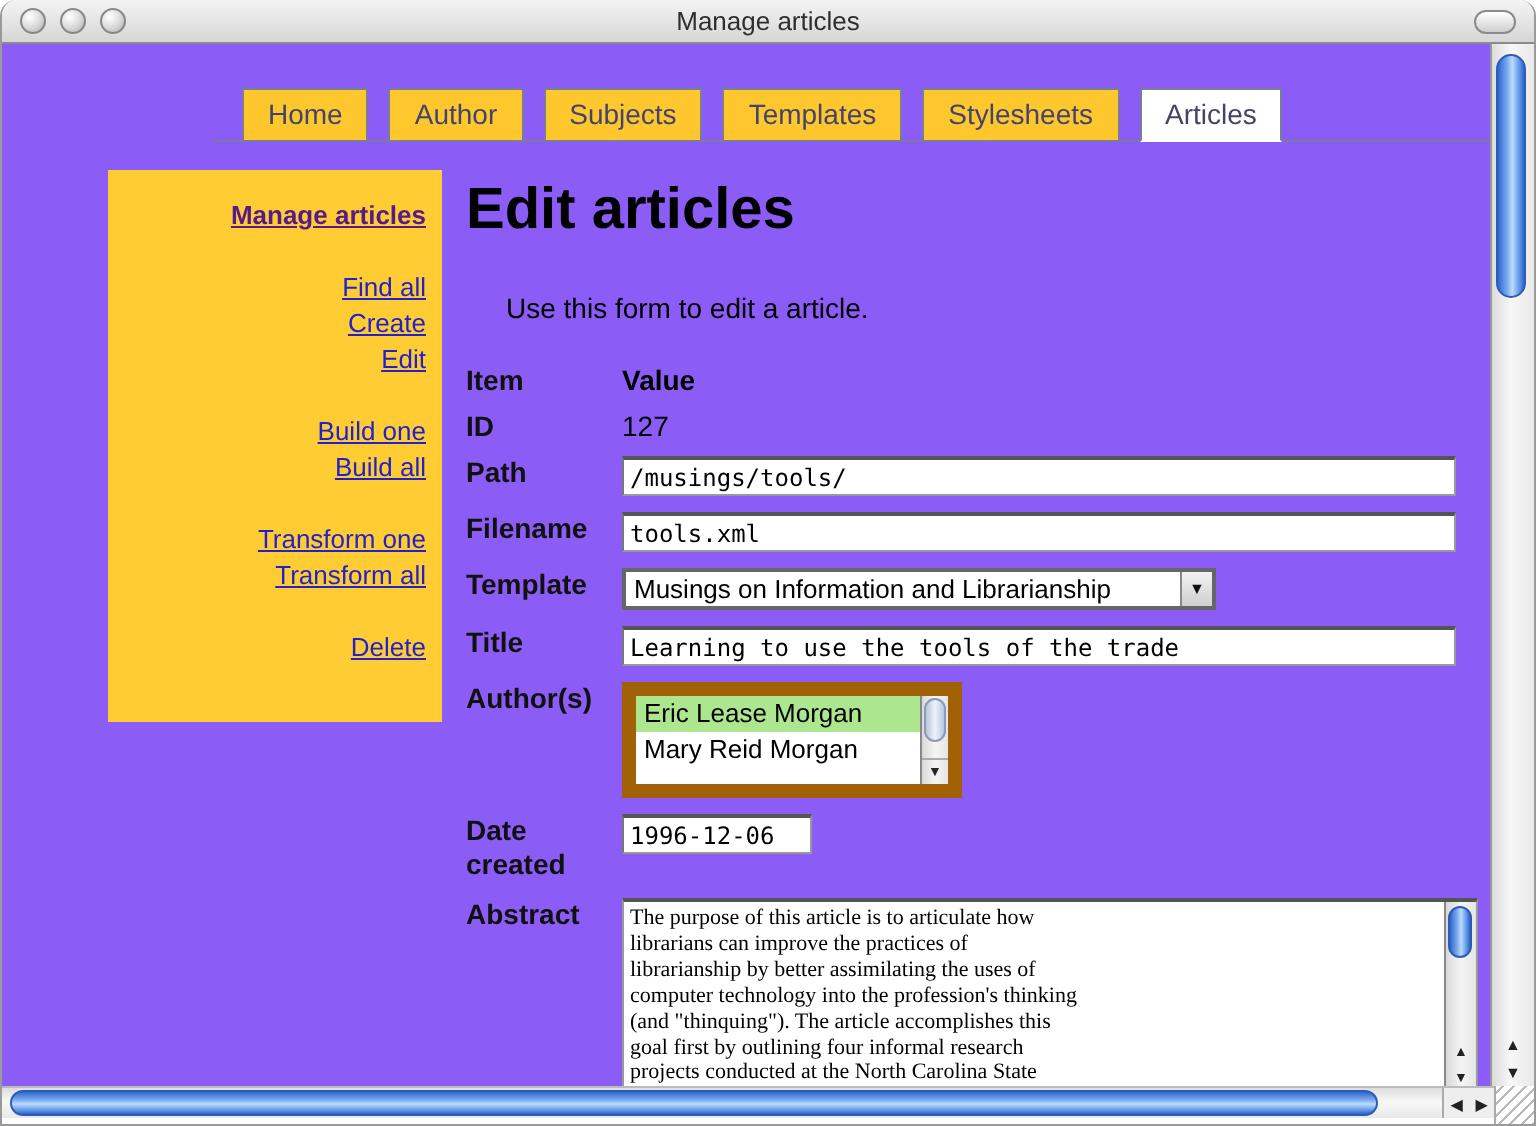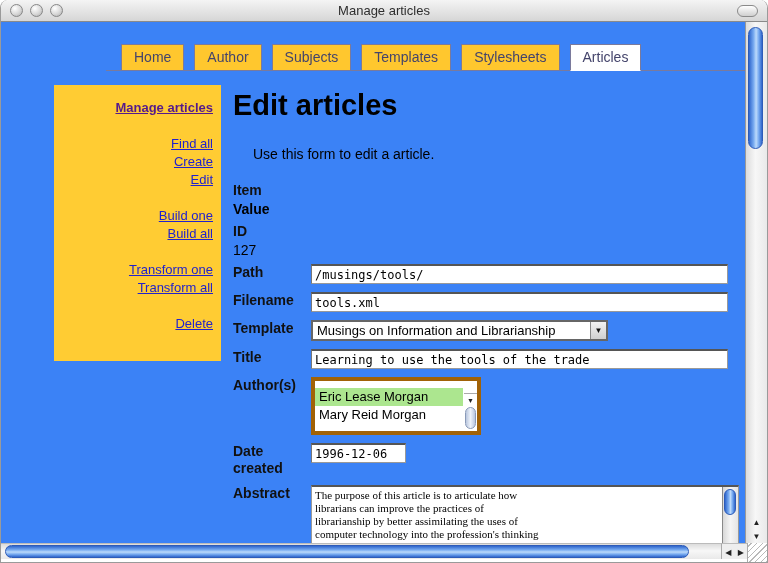--- a/index.html
+++ b/index.html
@@ -12,21 +12,21 @@
               border-bottom:1px solid #8a8a8a; border-radius:8px 8px 0 0;
               display:flex; align-items:center; position:relative; }
   .lights { display:flex; gap:7px; margin-left:9px; }
   .light { width:13px; height:13px; border-radius:50%; border:1px solid #878787;
            background:radial-gradient(circle at 35% 30%, #ffffff, #d8d8d8 55%, #ababab); }
   .wtitle { position:absolute; left:0; right:0; text-align:center; font-size:13px; color:#2e2e2e; }
   .shade { position:absolute; right:9px; top:5px; width:21px; height:12px; border-radius:7px;
            border:1px solid #8a8a8a; background:linear-gradient(#ffffff,#cfcfcf); }
   
   .body-row { display:flex; height:521px; }
-  .content { width:744px; height:521px; background:#3b82f6; overflow:hidden; position:relative; }
+  .content { width:744px; height:521px; background:#8b5cf6; overflow:hidden; position:relative; }
   .vscroll { width:22px; border-left:1px solid #999; background:linear-gradient(to right,#dcdcdc,#f7f7f7 45%,#e9e9e9);
              position:relative; }
   .vthumb { position:absolute; left:2px; top:5px; width:15px; height:122px; border-radius:8px;
             border:1px solid #2d5bb8;
             background:linear-gradient(to right,#2f66cc,#77aaf0 35%,#bcdafb 55%,#77aaf0 75%,#2f66cc); }
   .varrows { position:absolute; bottom:0; left:0; right:0; }
   .sbtn { height:14px; display:flex; align-items:center; justify-content:center;
           font-size:8px; color:#222; }
   .bottom { height:20px; display:flex; align-items:flex-start; background:#fff; }
   .hscroll { width:722px; height:16px; background:linear-gradient(#dcdcdc,#f7f7f7 45%,#e9e9e9);
@@ -55,33 +55,33 @@
   .sgroup { margin-top:18px; }
   .sidebar .mlink { margin-bottom:4px; }
   .main { margin-left:12px; width:495px; }
   .main h1 { font-size:29px; font-weight:bold; color:#000; padding-top:4px; letter-spacing:0; }
   .intro { font-size:14px; color:#000; margin-top:24px;margin-left:20px; }
   
   .grid { margin-top:18px; }
   .row { display:flex; margin-bottom:6px; }
   .lcell { width:78px; flex:none; font-size:14px; color:#111; padding-top:2px; line-height:17px;font-weight:bold; }
   .hrow .lcell, .hrow .vcell { font-weight:bold; }
-  .hrow, .idrow { margin-bottom:4px;flex-direction:column; }
+  .hrow, .idrow { margin-bottom:4px; }
   .vcell { flex:1; font-size:14px; padding-top:2px; }
   .ti { display:block; width:417px; height:20px; font-family:"DejaVu Sans Mono", monospace;
         font-size:12px; padding:1px 3px; color:#000; background:#fff;
         border:1px solid #999; border-top:2px solid #555; border-left:1px solid #777; }
   .ti.small { width:95px; }
   .select { width:297px; height:21px; border:2px solid #666; background:#fff;
             display:flex; align-items:center; cursor:pointer; }
   .selval { flex:1; font-size:13px; padding:0 4px; white-space:nowrap; overflow:hidden; }
   .selbtn { width:16px; height:100%; border-left:1px solid #888;
             background:linear-gradient(#f2f2f2,#cfcfcf); display:flex; align-items:center;
             justify-content:center; font-size:8px; color:#111; }
-  .listbox { width:170px; height:58px; border:4px solid #a16207; background:#fff; display:flex;align-items:center; }
+  .listbox { width:170px; height:58px; border:7px solid #a16207; background:#fff; display:flex; }
   .opts { flex:1; overflow:hidden; }
   .opt { height:18px; line-height:18px; font-size:13px; padding:0 4px; white-space:nowrap; cursor:pointer; }
   .opt.sel { background:#ACE68F; }
   .lbscroll { width:14px; border-left:1px solid #888;
               background:linear-gradient(to right,#d8d8d8,#f5f5f5 50%,#e5e5e5); position:relative; }
   .lbthumb { position:absolute; top:1px; left:1px; width:11px; height:22px; border-radius:6px;
              border:1px solid #8a9ab8; background:linear-gradient(to right,#b9c6de,#eef3fa 50%,#b9c6de); }
   .lbdown { position:absolute; bottom:0; left:0; right:0; height:13px; display:flex;
             align-items:center; justify-content:center; font-size:7px; color:#222;
             border-top:1px solid #aaa; }

